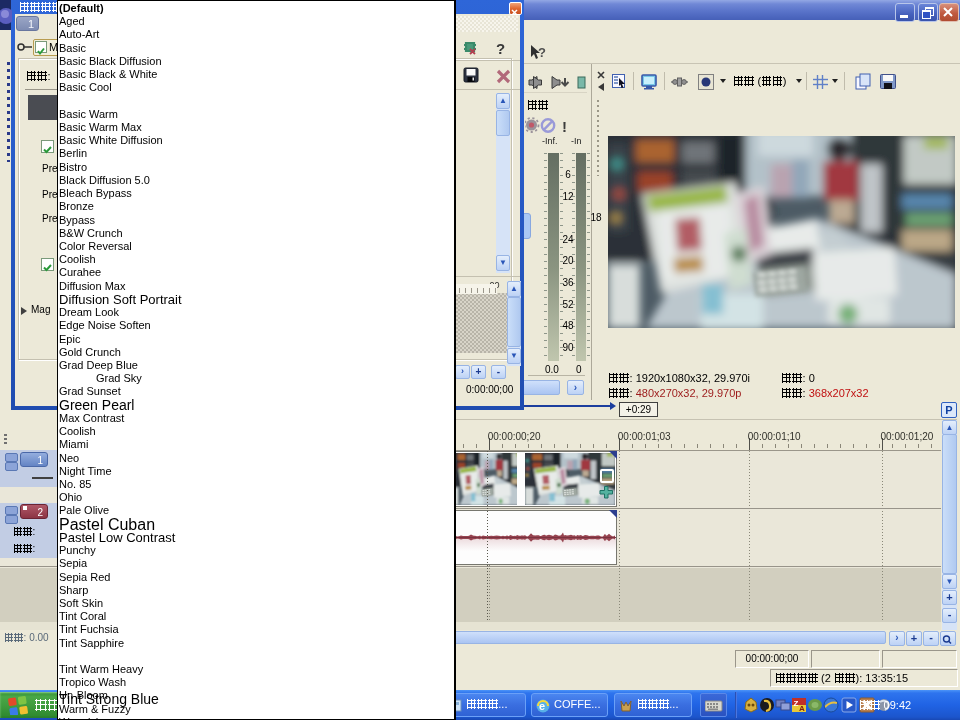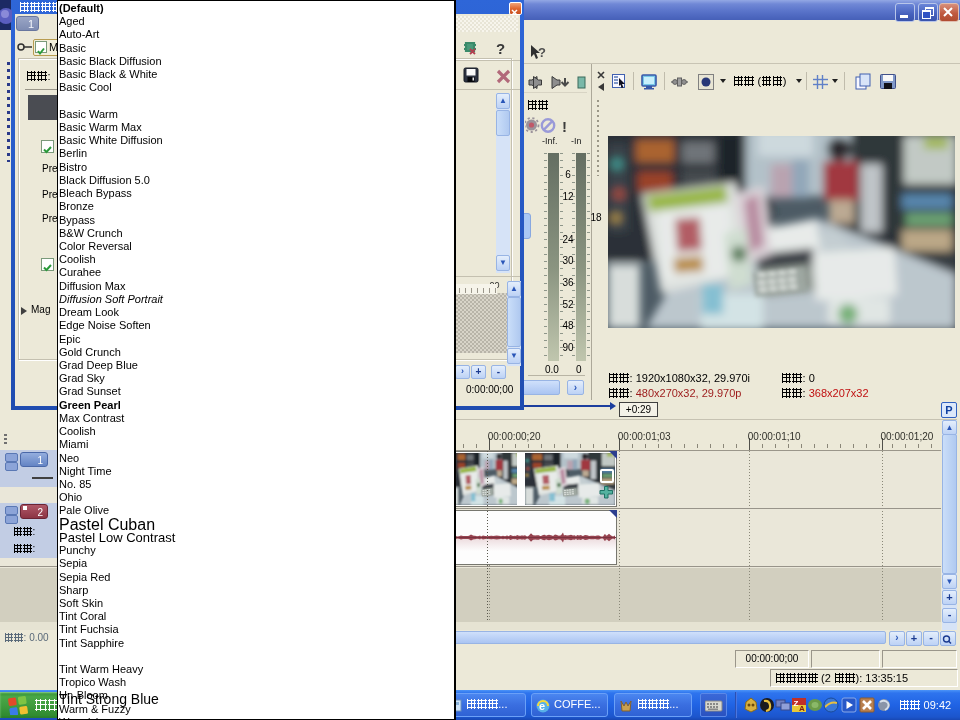--- a/index.html
+++ b/index.html
@@ -66,21 +66,21 @@
   <div class="a" style="left:576px;top:153px;width:10px;height:208px;background:linear-gradient(180deg,#646e62,#8a9480 55%,#c0c6ae);"></div>
 
   <div class="a" style="left:544px;top:153px;width:3px;height:208px;background:repeating-linear-gradient(180deg,#8e968a 0 1px,transparent 1px 7.2px);"></div>
   <div class="a" style="left:560px;top:153px;width:3px;height:208px;background:repeating-linear-gradient(180deg,#8e968a 0 1px,transparent 1px 7.2px);"></div>
   <div class="a" style="left:572px;top:153px;width:3px;height:208px;background:repeating-linear-gradient(180deg,#8e968a 0 1px,transparent 1px 7.2px);"></div>
   <div class="a" style="left:587px;top:153px;width:3px;height:208px;background:repeating-linear-gradient(180deg,#8e968a 0 1px,transparent 1px 7.2px);"></div>
   <div class="a" style="left:561px;top:169px;width:14px;font-size:10px;color:#000;text-align:center;">6</div>
 <div class="a" style="left:561px;top:191px;width:14px;font-size:10px;color:#000;text-align:center;">12</div>
 <div class="a" style="left:561px;top:212px;width:14px;font-size:10px;color:#000;text-align:center;margin-left:28px;">18</div>
 <div class="a" style="left:561px;top:234px;width:14px;font-size:10px;color:#000;text-align:center;">24</div>
-<div class="a" style="left:561px;top:255px;width:14px;font-size:10px;color:#000;text-align:center;">30</div>
+<div class="a" style="left:561px;top:255px;width:14px;font-size:10px;color:#000;text-align:center;">20</div>
 <div class="a" style="left:561px;top:277px;width:14px;font-size:10px;color:#000;text-align:center;">36</div>
 <div class="a" style="left:561px;top:299px;width:14px;font-size:10px;color:#000;text-align:center;">52</div>
 <div class="a" style="left:561px;top:320px;width:14px;font-size:10px;color:#000;text-align:center;">48</div>
 <div class="a" style="left:561px;top:342px;width:14px;font-size:10px;color:#000;text-align:center;">90</div>
   <div class="a" style="left:545px;top:364px;font-size:10px;color:#000;">0.0</div>
   <div class="a" style="left:576px;top:364px;font-size:10px;color:#000;">0</div>
   <div class="a" style="left:528px;top:375px;width:57px;height:1px;background:#b8b4a4;"></div>
 
   <div class="a" style="left:522px;top:380px;width:36px;height:13px;background:linear-gradient(180deg,#cfe0fb,#aac4f2);border:1px solid #98b4e4;border-radius:2px;"></div>
   <div class="a" style="left:567px;top:380px;width:15px;height:13px;background:linear-gradient(180deg,#e4eefc,#bdd2f5);border:1px solid #98b4e4;border-radius:2px;color:#2a56b8;font-weight:bold;font-size:10px;text-align:center;line-height:13px;">›</div>
@@ -578,21 +578,21 @@
     </svg>
     <svg class="a" style="left:859px;top:697px;" width="16" height="16">
       <rect x="1" y="1" width="14" height="14" rx="1" fill="#b88050" stroke="#8a5a30"></rect>
       <path d="M4 4 L12 12 M12 4 L4 12" stroke="#fff" stroke-width="2.6"></path>
     </svg>
     <svg class="a" style="left:876px;top:697px;" width="16" height="16">
       <circle cx="8" cy="8" r="6" fill="#8a95a8"></circle>
       <path d="M4 5 q5 -3 8 1 q2 4 -3 7" stroke="#d8e0ea" stroke-width="1.8" fill="none"></path>
     </svg>
 
-<div class="a" style="left:899px;top:699px;color:#fff;font-size:11px;white-space:nowrap;"><span class="c"></span><span class="c"></span> 09:42</div>
+<div class="a" style="left:859px;top:699px;color:#fff;font-size:11px;white-space:nowrap;"><span class="c"></span><span class="c"></span> 09:42</div>
 </div>
 
 <div id="dialog" class="a" style="left:11px;top:0;width:513px;height:410px;">
   <div class="a" style="left:0;top:0;width:513px;height:410px;background:linear-gradient(180deg,#2e66d8,#1f4cb0);"></div>
   <div class="a" style="left:4px;top:14px;width:505px;height:392px;background:#ece9d8;"></div>
 
   <div class="a" style="left:8px;top:1px;color:#fff;font-size:11px;font-weight:bold;white-space:nowrap;"><span class="c"></span><span class="c"></span><span class="c"></span><span class="c"></span><span class="c"></span><span class="c"></span></div>
   <div class="a" style="left:498px;top:2px;width:11px;height:11px;background:linear-gradient(180deg,#f0a478,#e06830 50%,#c85020);border:1px solid #fff;border-radius:2px;"><svg width="9" height="9">
         <path d="M2 2 L7 7 M7 2 L2 7" stroke="#fff" stroke-width="1.5"></path>
       </svg></div>
@@ -694,29 +694,29 @@
 <div class="a" style="left:1px;top:159.6px;font-size:11px;color:#000;line-height:13px;white-space:nowrap;">Bistro</div>
 <div class="a" style="left:1px;top:172.9px;font-size:11px;color:#000;line-height:13px;white-space:nowrap;">Black Diffusion 5.0</div>
 <div class="a" style="left:1px;top:186.1px;font-size:11px;color:#000;line-height:13px;white-space:nowrap;">Bleach Bypass</div>
 <div class="a" style="left:1px;top:199.3px;font-size:11px;color:#000;line-height:13px;white-space:nowrap;">Bronze</div>
 <div class="a" style="left:1px;top:212.5px;font-size:11px;color:#000;line-height:13px;white-space:nowrap;">Bypass</div>
 <div class="a" style="left:1px;top:225.7px;font-size:11px;color:#000;line-height:13px;white-space:nowrap;">B&amp;W Crunch</div>
 <div class="a" style="left:1px;top:239.0px;font-size:11px;color:#000;line-height:13px;white-space:nowrap;">Color Reversal</div>
 <div class="a" style="left:1px;top:252.2px;font-size:11px;color:#000;line-height:13px;white-space:nowrap;">Coolish</div>
 <div class="a" style="left:1px;top:265.4px;font-size:11px;color:#000;line-height:13px;white-space:nowrap;">Curahee</div>
 <div class="a" style="left:1px;top:278.6px;font-size:11px;color:#000;line-height:13px;white-space:nowrap;">Diffusion Max</div>
-<div class="a" style="left:1px;top:291.8px;font-size:11px;color:#000;line-height:13px;white-space:nowrap;font-style:italic;">Diffusion Soft Portrait</div>
+<div class="a" style="left:1px;top:291.8px;font-size:13px;color:#000;line-height:13px;white-space:nowrap;">Diffusion Soft Portrait</div>
 <div class="a" style="left:1px;top:305.1px;font-size:11px;color:#000;line-height:13px;white-space:nowrap;">Dream Look</div>
 <div class="a" style="left:1px;top:318.3px;font-size:11px;color:#000;line-height:13px;white-space:nowrap;">Edge Noise Soften</div>
 <div class="a" style="left:1px;top:331.5px;font-size:11px;color:#000;line-height:13px;white-space:nowrap;">Epic</div>
 <div class="a" style="left:1px;top:344.7px;font-size:11px;color:#000;line-height:13px;white-space:nowrap;">Gold Crunch</div>
 <div class="a" style="left:1px;top:357.9px;font-size:11px;color:#000;line-height:13px;white-space:nowrap;">Grad Deep Blue</div>
-<div class="a" style="left:1px;top:371.2px;font-size:11px;color:#000;line-height:13px;white-space:nowrap;">Grad Sky</div>
+<div class="a" style="left:1px;top:371.2px;font-size:11px;color:#000;line-height:13px;white-space:nowrap;padding-left:37px;">Grad Sky</div>
 <div class="a" style="left:1px;top:384.4px;font-size:11px;color:#000;line-height:13px;white-space:nowrap;">Grad Sunset</div>
-<div class="a" style="left:1px;top:397.6px;font-size:11px;color:#000;line-height:13px;white-space:nowrap;font-weight:bold;">Green Pearl</div>
+<div class="a" style="left:1px;top:397.6px;font-size:14px;color:#000;line-height:13px;white-space:nowrap;">Green Pearl</div>
 <div class="a" style="left:1px;top:410.8px;font-size:11px;color:#000;line-height:13px;white-space:nowrap;">Max Contrast</div>
 <div class="a" style="left:1px;top:424.0px;font-size:11px;color:#000;line-height:13px;white-space:nowrap;">Coolish</div>
 <div class="a" style="left:1px;top:437.3px;font-size:11px;color:#000;line-height:13px;white-space:nowrap;">Miami</div>
 <div class="a" style="left:1px;top:450.5px;font-size:11px;color:#000;line-height:13px;white-space:nowrap;">Neo</div>
 <div class="a" style="left:1px;top:463.7px;font-size:11px;color:#000;line-height:13px;white-space:nowrap;">Night Time</div>
 <div class="a" style="left:1px;top:476.9px;font-size:11px;color:#000;line-height:13px;white-space:nowrap;">No. 85</div>
 <div class="a" style="left:1px;top:490.1px;font-size:11px;color:#000;line-height:13px;white-space:nowrap;">Ohio</div>
 <div class="a" style="left:1px;top:503.4px;font-size:11px;color:#000;line-height:13px;white-space:nowrap;">Pale Olive</div>
 <div class="a" style="left:1px;top:516.6px;font-size:16px;color:#000;line-height:13px;white-space:nowrap;">Pastel Cuban</div>
 <div class="a" style="left:1px;top:529.8px;font-size:13px;color:#000;line-height:13px;white-space:nowrap;">Pastel Low Contrast</div>

